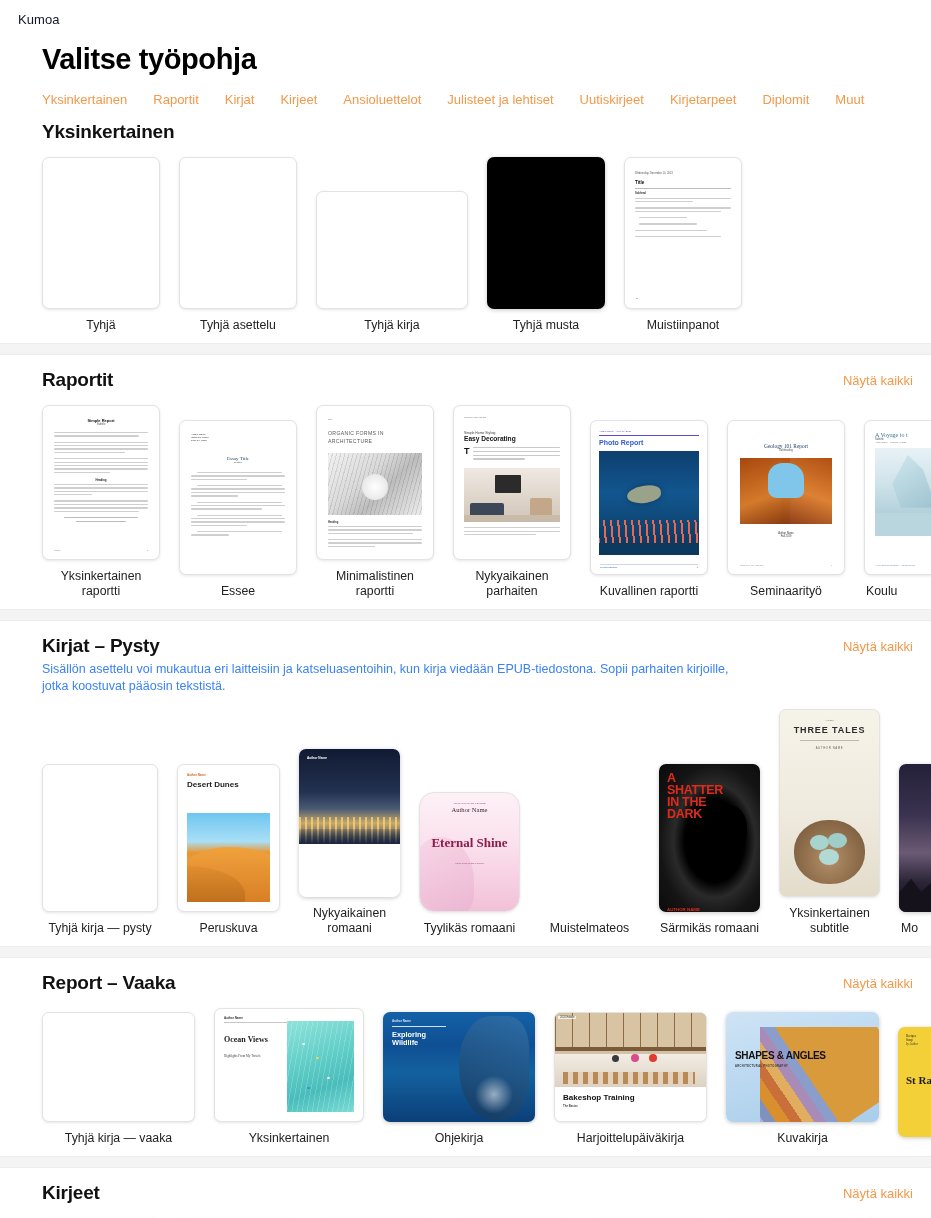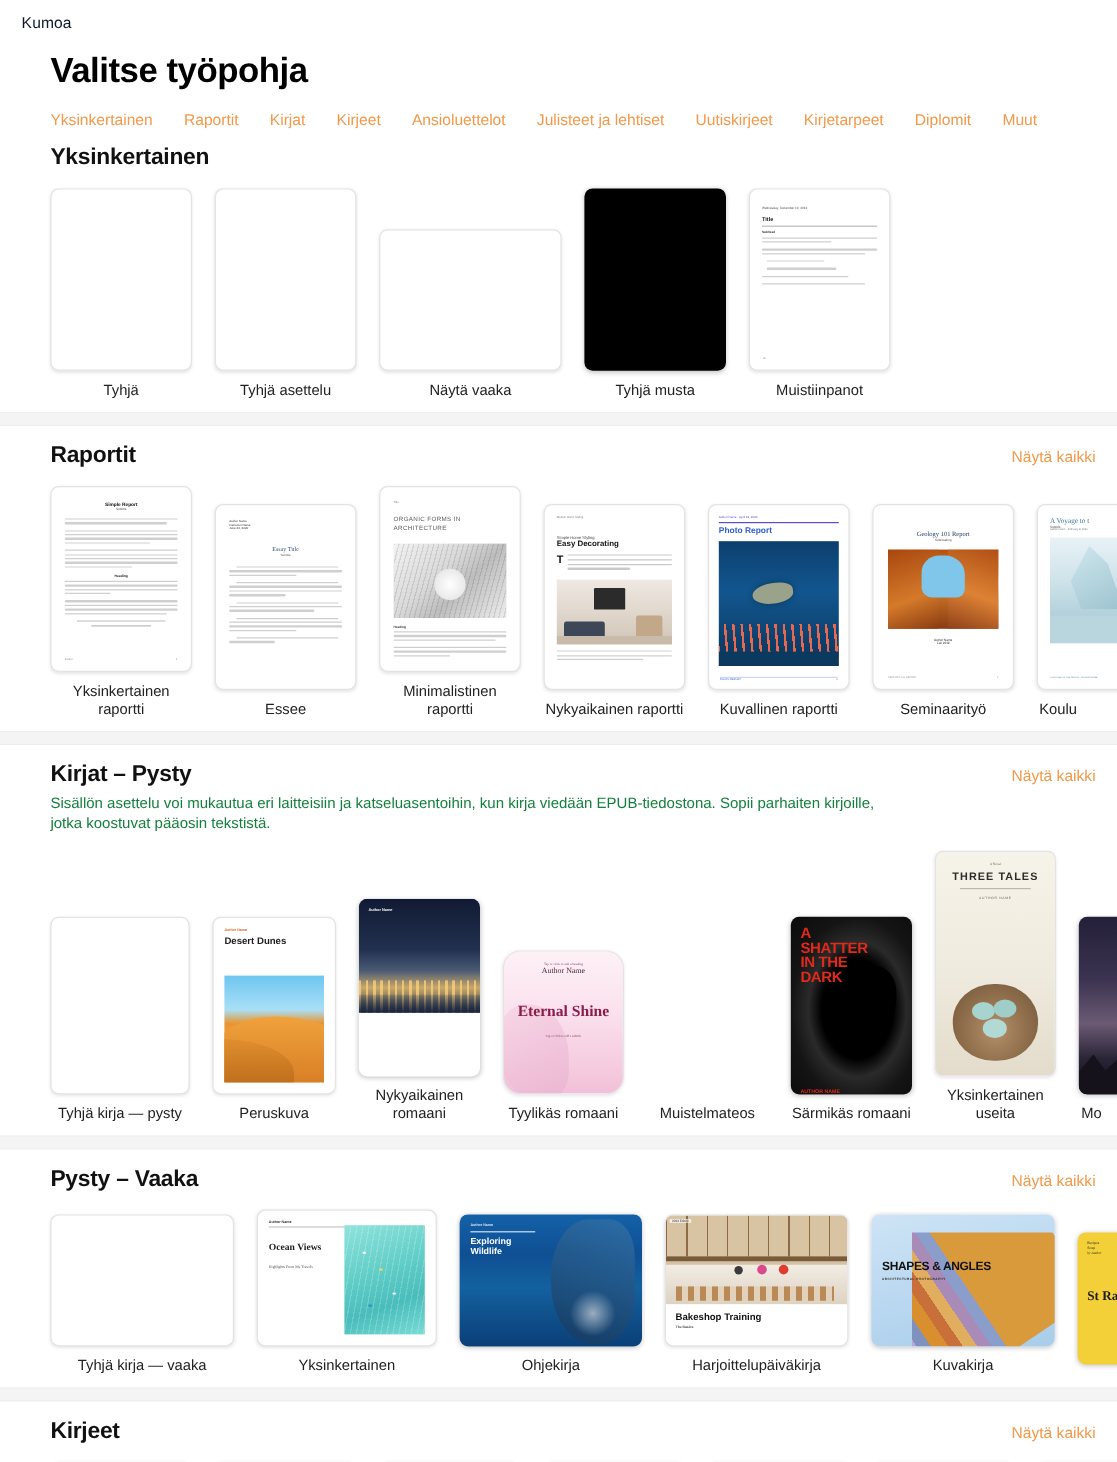--- a/index.html
+++ b/index.html
@@ -47,21 +47,21 @@
   .section-head {
     display: flex; align-items: flex-start; justify-content: space-between;
     padding: 14px 18px 0 42px;
   }
   .section-title { font-size: 19px; font-weight: bold; color: #111; letter-spacing: -0.2px; }
   .showall { color:#F2994A; font-size:13px; cursor:pointer; padding-top:4px; }
   .section-desc {
     padding: 4px 42px 0 42px;
     font-size: 12.5px;
     line-height: 17px;
-    color: #15803d;
+    color: #3b82f6;
     max-width: 800px;
   }
 
   
   .row {
     display: flex;
     align-items: flex-end;
     gap: 19px;
     padding: 14px 0 0 42px;
     overflow: hidden;
@@ -156,21 +156,21 @@
           <div class="tlabel" style="width:118px">Tyhjä</div>
         </div>
 
         <div class="tile">
           <div class="thumb" style="width:118px;height:152px;"></div>
           <div class="tlabel" style="width:118px">Tyhjä asettelu</div>
         </div>
 
         <div class="tile">
           <div class="thumb" style="width:152px;height:118px;"></div>
-          <div class="tlabel" style="width:152px">Näytä vaaka</div>
+          <div class="tlabel" style="width:152px">Tyhjä kirja</div>
         </div>
 
         <div class="tile">
           <div class="thumb noborder" style="width:118px;height:152px;background:#000;"></div>
           <div class="tlabel" style="width:118px">Tyhjä musta</div>
         </div>
 
         <div class="tile">
           <div class="thumb" style="width:118px;height:152px;">
             <div class="doclines" style="padding:14px 10px;">
@@ -351,21 +351,21 @@
                 <div style="position:absolute;right:8%;bottom:8%;width:22px;height:20px;background:#c2a888;border-radius:2px"></div>
                 <div style="position:absolute;left:0;bottom:0;width:100%;height:14%;background:#c9bba9"></div>
               </div>
               <div class="para">
                   <div class="ln s100"></div>
                   <div class="ln s100"></div>
                   <div class="ln s75"></div>
                 </div>
             </div>
           </div>
-          <div class="tlabel" style="width:118px">Nykyaikainen raportti</div>
+          <div class="tlabel" style="width:118px">Nykyaikainen parhaiten</div>
         </div>
 
         <div class="tile">
           <div class="thumb" style="width:118px;height:155px;">
             <div class="doclines" style="padding:9px 8px;">
               <div style="font-size:2.5px;color:#5b4ccf;">Author Name · April 19, 2020</div>
               <div style="height:1px;background:#5b4ccf;margin:2px 0 3px;"></div>
               <div style="font-size:7px;font-weight:bold;color:#2d5bd1;margin-bottom:5px;">Photo Report</div>
               <div class="g-turtle" style="height:104px;position:relative;overflow:hidden">
                 <div style="position:absolute;left:28%;top:34%;width:34px;height:17px;background:#9aa28a;border-radius:50% 40% 45% 50%;transform:rotate(-8deg);box-shadow:0 0 6px rgba(0,0,0,.3)"></div>
@@ -501,39 +501,39 @@
               <div style="font-family:'Liberation Serif',serif;font-size:2.8px;color:#555;">A Novel</div>
               <div style="font-size:9px;font-weight:bold;letter-spacing:.9px;color:#2b2b2b;margin-top:3px;">THREE TALES</div>
               <div style="height:.7px;background:#bdb8a8;margin:5px 12px;"></div>
               <div style="font-size:2.8px;letter-spacing:.6px;color:#6c6658;">AUTHOR NAME</div>
             </div>
             <div style="position:absolute;left:14px;right:14px;bottom:12px;height:64px;background:radial-gradient(ellipse at 50% 60%, #b5906a 0%, #8e6d4b 55%, #6f5437 100%);border-radius:48%;"></div>
             <div style="position:absolute;left:30px;bottom:46px;width:19px;height:15px;background:#a8d4cf;border-radius:50%"></div>
             <div style="position:absolute;left:48px;bottom:48px;width:19px;height:15px;background:#9fcdc8;border-radius:50%"></div>
             <div style="position:absolute;left:39px;bottom:31px;width:20px;height:16px;background:#b2dad5;border-radius:50%"></div>
           </div>
-          <div class="tlabel" style="width:101px">Yksinkertainen useita</div>
+          <div class="tlabel" style="width:101px">Yksinkertainen subtitle</div>
         </div>
 
         <div class="tile">
           <div class="thumb noborder g-night" style="width:101px;height:148px;">
             <div style="position:absolute;left:0;bottom:0;width:100%;height:32%;background:#15121c;clip-path:polygon(0 60%,12% 30%,22% 58%,38% 26%,55% 54%,72% 24%,88% 52%,100% 34%,100% 100%,0 100%)"></div>
           </div>
           <div class="tlabel" style="width:101px;text-align:left;padding-left:2px;">Mo</div>
         </div>
 
       </div>
     </div>
   </div>
 
   <div class="section-sep"></div>
 
   <div class="section">
     <div class="section-head">
-      <span class="section-title">Pysty – Vaaka</span>
+      <span class="section-title">Report – Vaaka</span>
       <span class="showall">Näytä kaikki</span>
     </div>
     <div class="sectionbody">
       <div class="row">
 
         <div class="tile">
           <div class="thumb" style="width:153px;height:110px;"></div>
           <div class="tlabel" style="width:153px">Tyhjä kirja — vaaka</div>
         </div>
 

